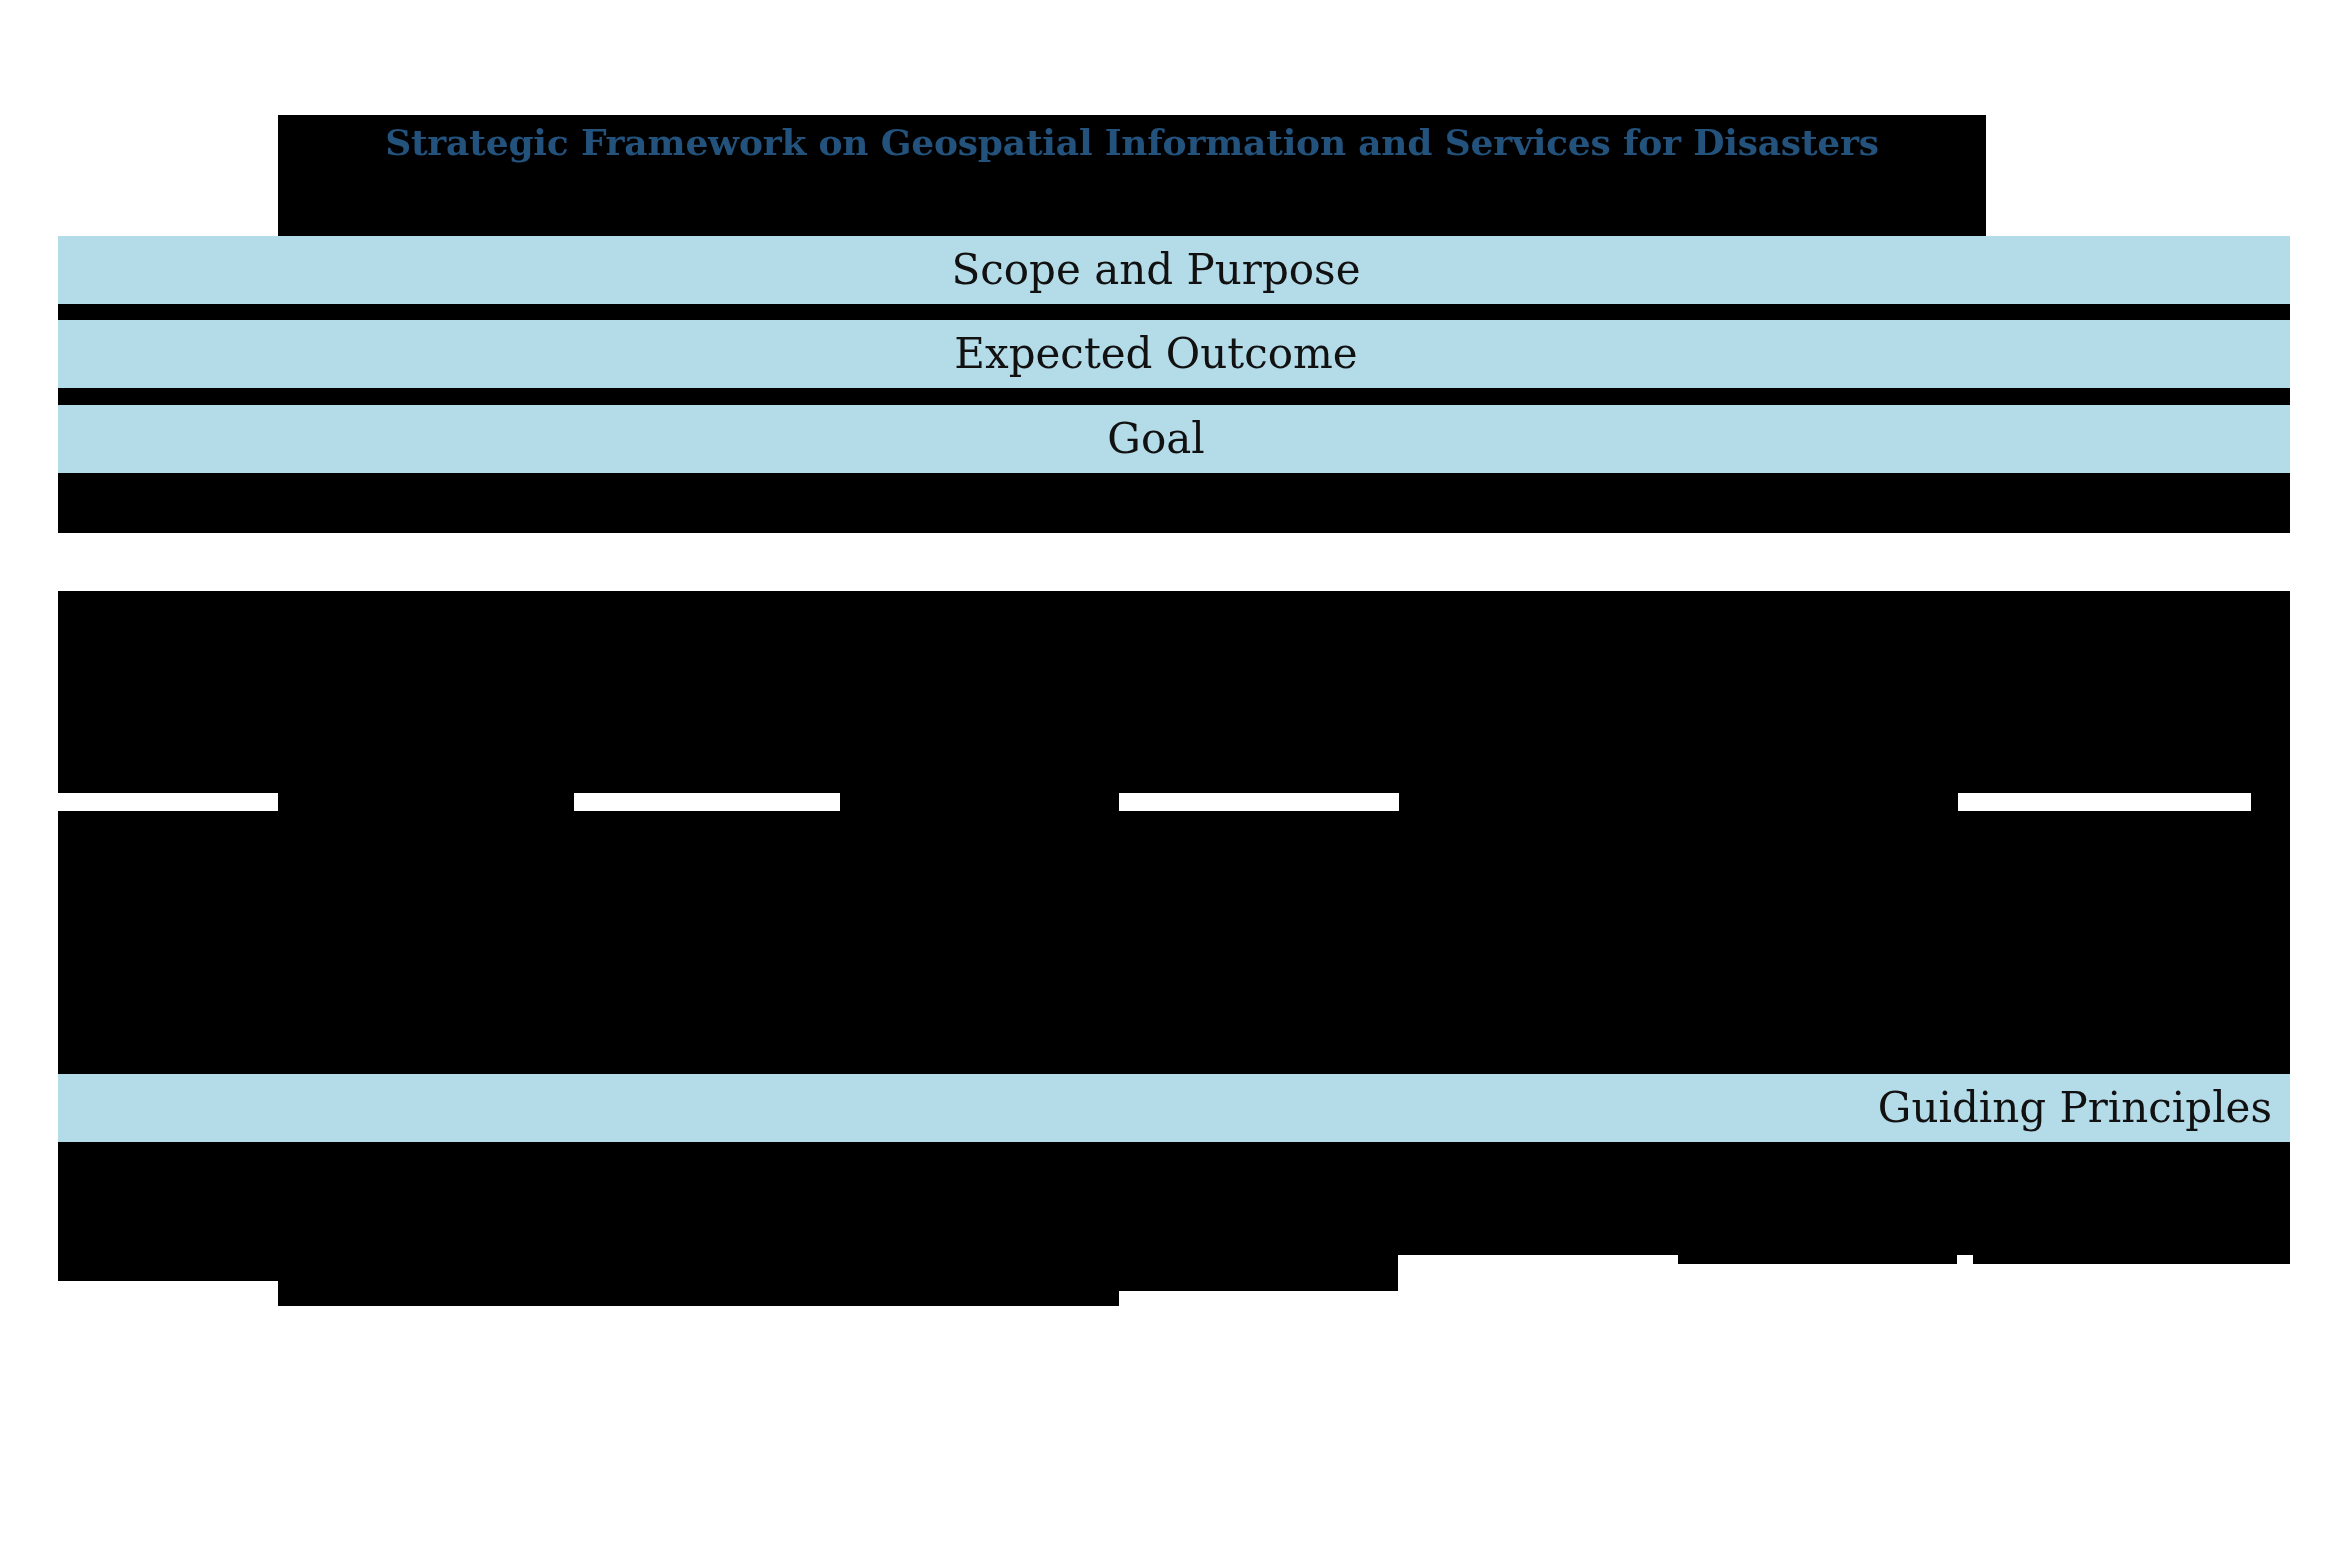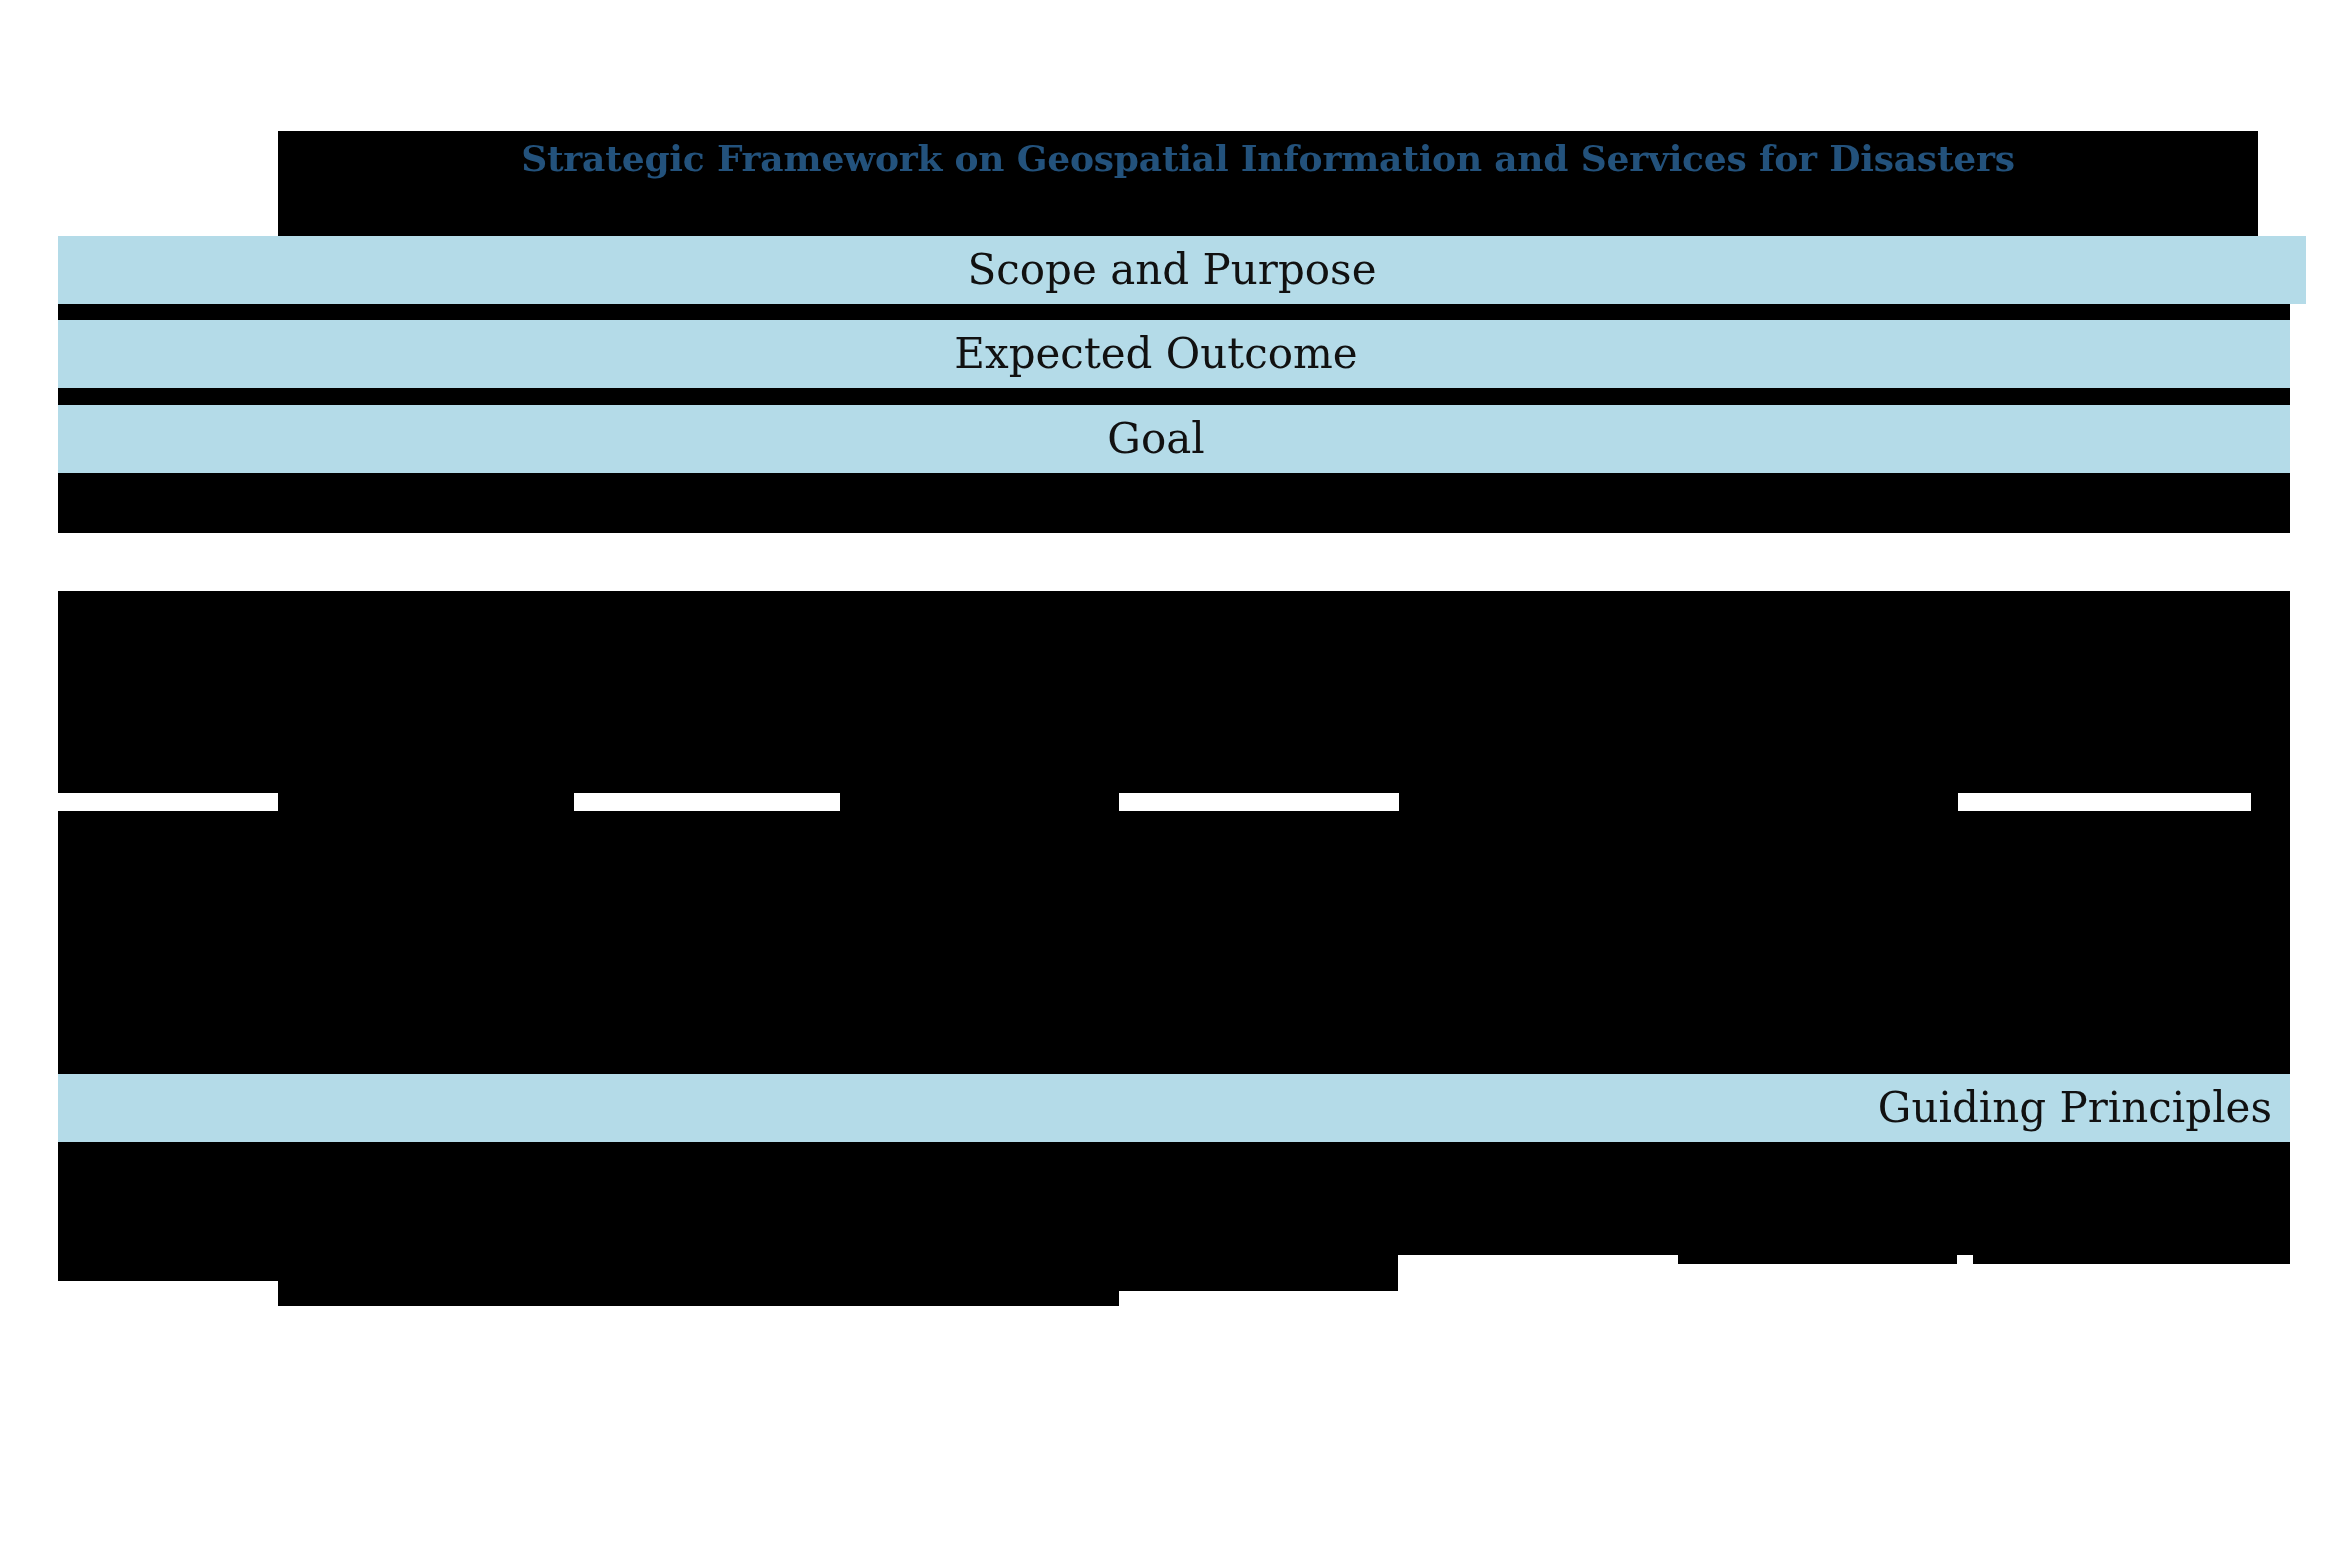--- a/index.html
+++ b/index.html
@@ -31,24 +31,23 @@
   
   .redacted {
     background: #000000;
   }
 
   
   .title-box {
     position: absolute;
     left: 278px;
     top: 115px;
-    width: 1980px;
+    width: 1708px;
     height: 121px;
     background: #000000;
-    margin-top: 16px;
   }
   .title-text {
     position: absolute;
     left: 0;
     right: 0;
     top: 6px;
     text-align: center;
     font-family: "DejaVu Serif", "Liberation Serif", serif;
     font-weight: bold;
     font-size: 36px;
@@ -87,21 +86,21 @@
 </style>
 </head>
 <body>
 
 <div class="canvas">
 
   <div class="title-box">
     <div class="title-text">Strategic Framework on Geospatial Information and Services for Disasters</div>
   </div>
 
-  <div class="band" style="top:236px; height:68px;padding-left:16px;">
+  <div class="band" style="top:236px; height:68px;">
     <span class="band-label">Scope and Purpose</span>
   </div>
   <div class="cband redacted" style="top:304px; height:35px;"></div>
 
   <div class="band" style="top:320px; height:68px;">
     <span class="band-label">Expected Outcome</span>
   </div>
   <div class="cband redacted" style="top:388px; height:29px;"></div>
 
   <div class="band" style="top:405px; height:68px;">

